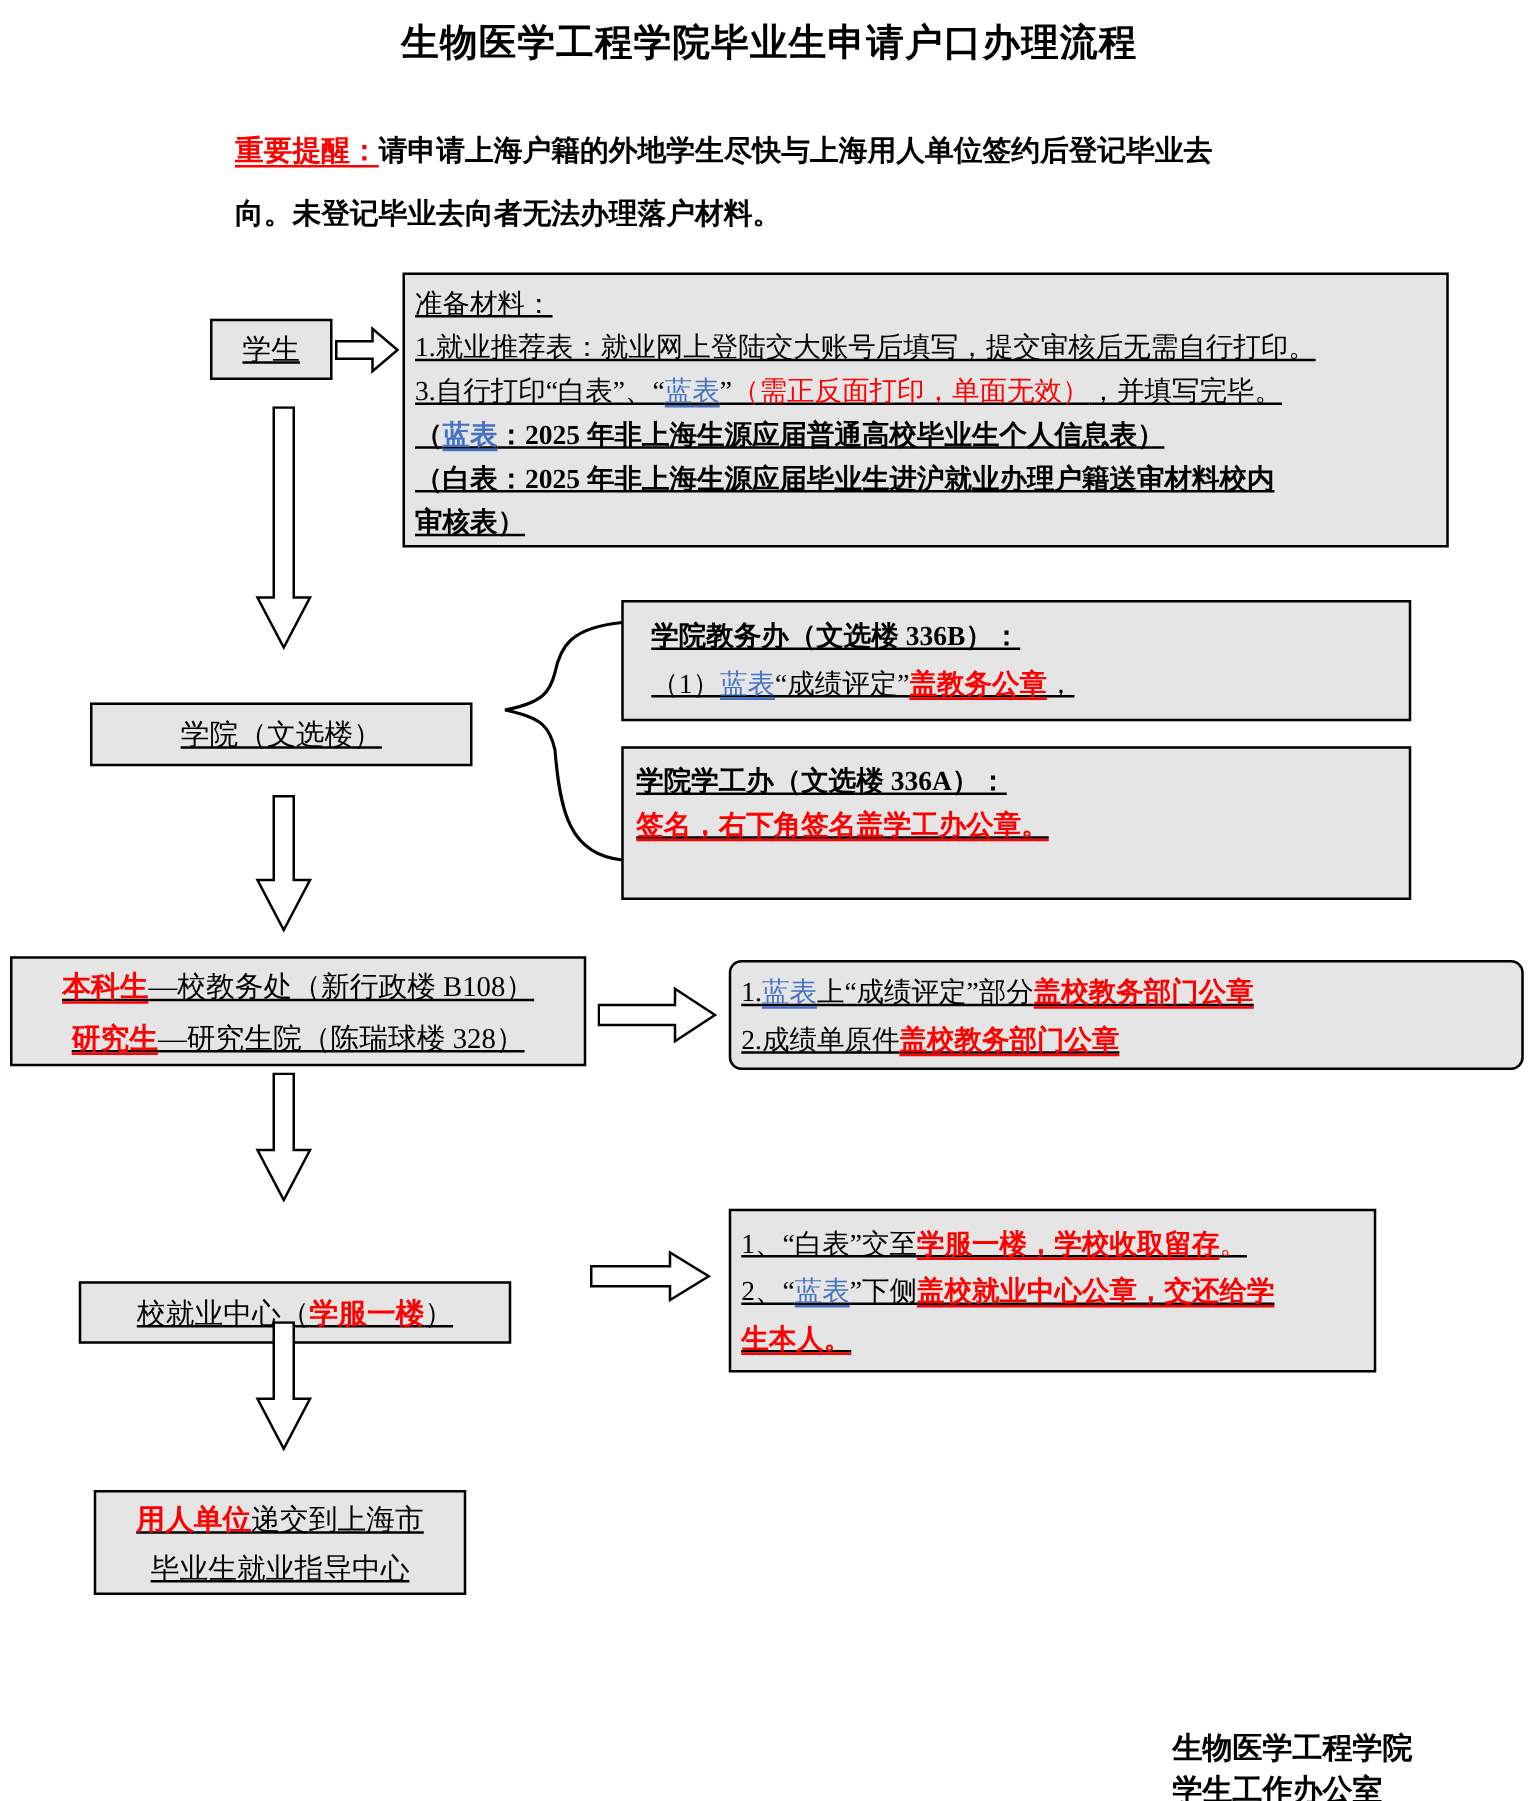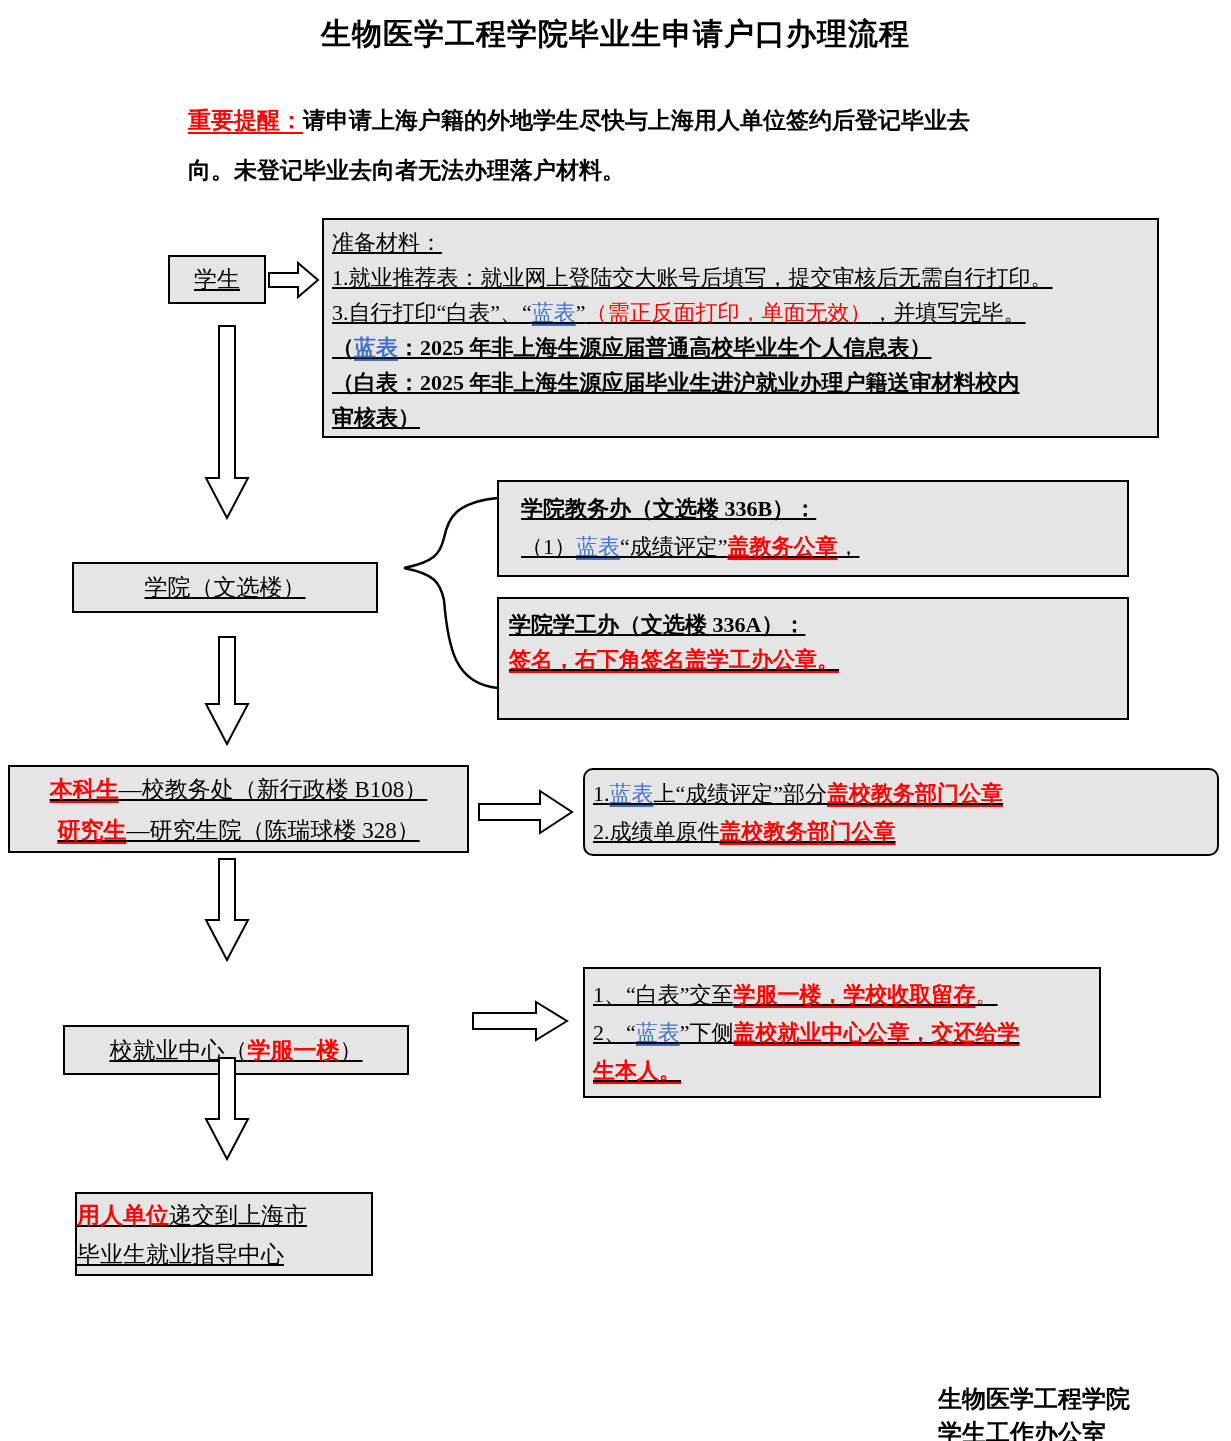--- a/index.html
+++ b/index.html
@@ -45,21 +45,21 @@
   }
   .box-student{left:168px;top:255px;width:98px;height:49px;}
   .box-materials{left:322px;top:218px;width:837px;height:220px;padding:5px 8px;line-height:35px;}
   .box-college{left:72px;top:562px;width:306px;height:51px;}
   .box-jiaowu{left:497px;top:480px;width:632px;height:97px;padding:8px 22px;line-height:38px;}
   .box-xuegong{left:497px;top:597px;width:632px;height:123px;padding:8px 10px;line-height:35px;}
   .box-degree{left:8px;top:765px;width:461px;height:88px;text-align:center;padding-top:2px;line-height:41px;font-size:23px;}
   .box-degree-right{left:583px;top:768px;width:636px;height:88px;padding:5px 8px;line-height:38px;border-radius:10px;}
   .box-jobcenter{left:63px;top:993px;width:346px;height:50px;margin-top:32px;}
   .box-jobcenter-right{left:583px;top:967px;width:518px;height:131px;padding:7px 8px;line-height:38px;}
-  .box-employer{left:75px;top:1192px;width:298px;height:84px;text-align:left;padding-top:2px;line-height:39px;font-size:23px;}
+  .box-employer{left:75px;top:1192px;width:298px;height:84px;text-align:center;padding-top:2px;line-height:39px;font-size:23px;}
   .signature{
     position:absolute;
     right:101px;top:1382px;
     text-align:left;
     font-size:24px;
     line-height:34px;
   }
   .line{display:block;}
   .red{color:var(--red);}
   .blue{color:var(--blue);}

